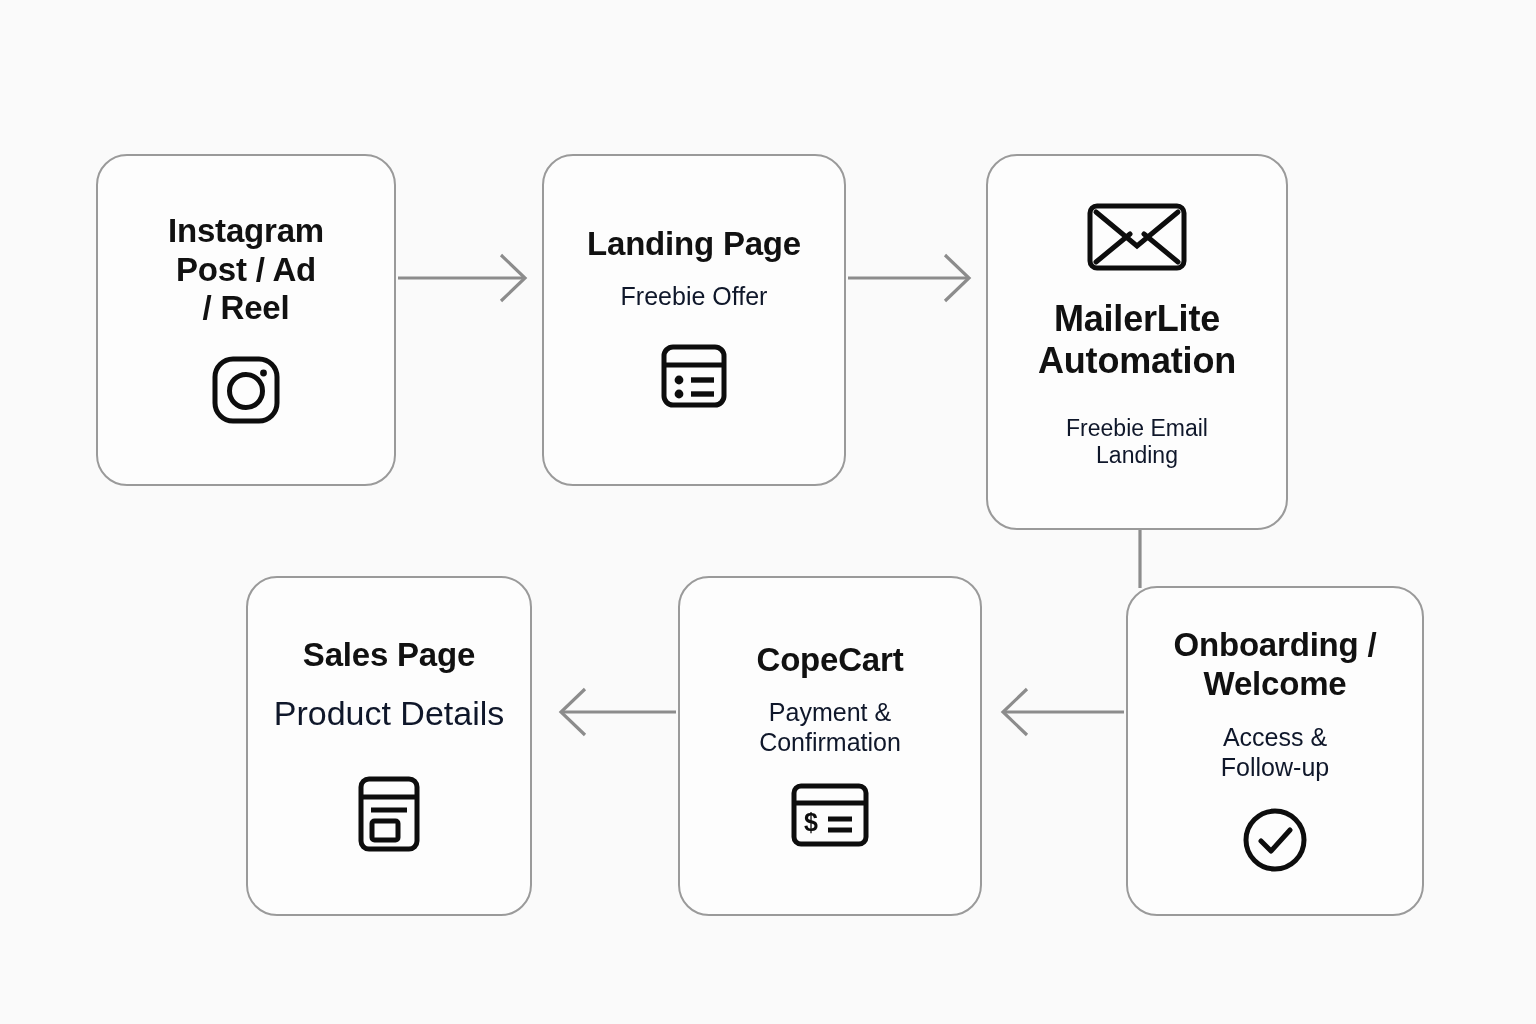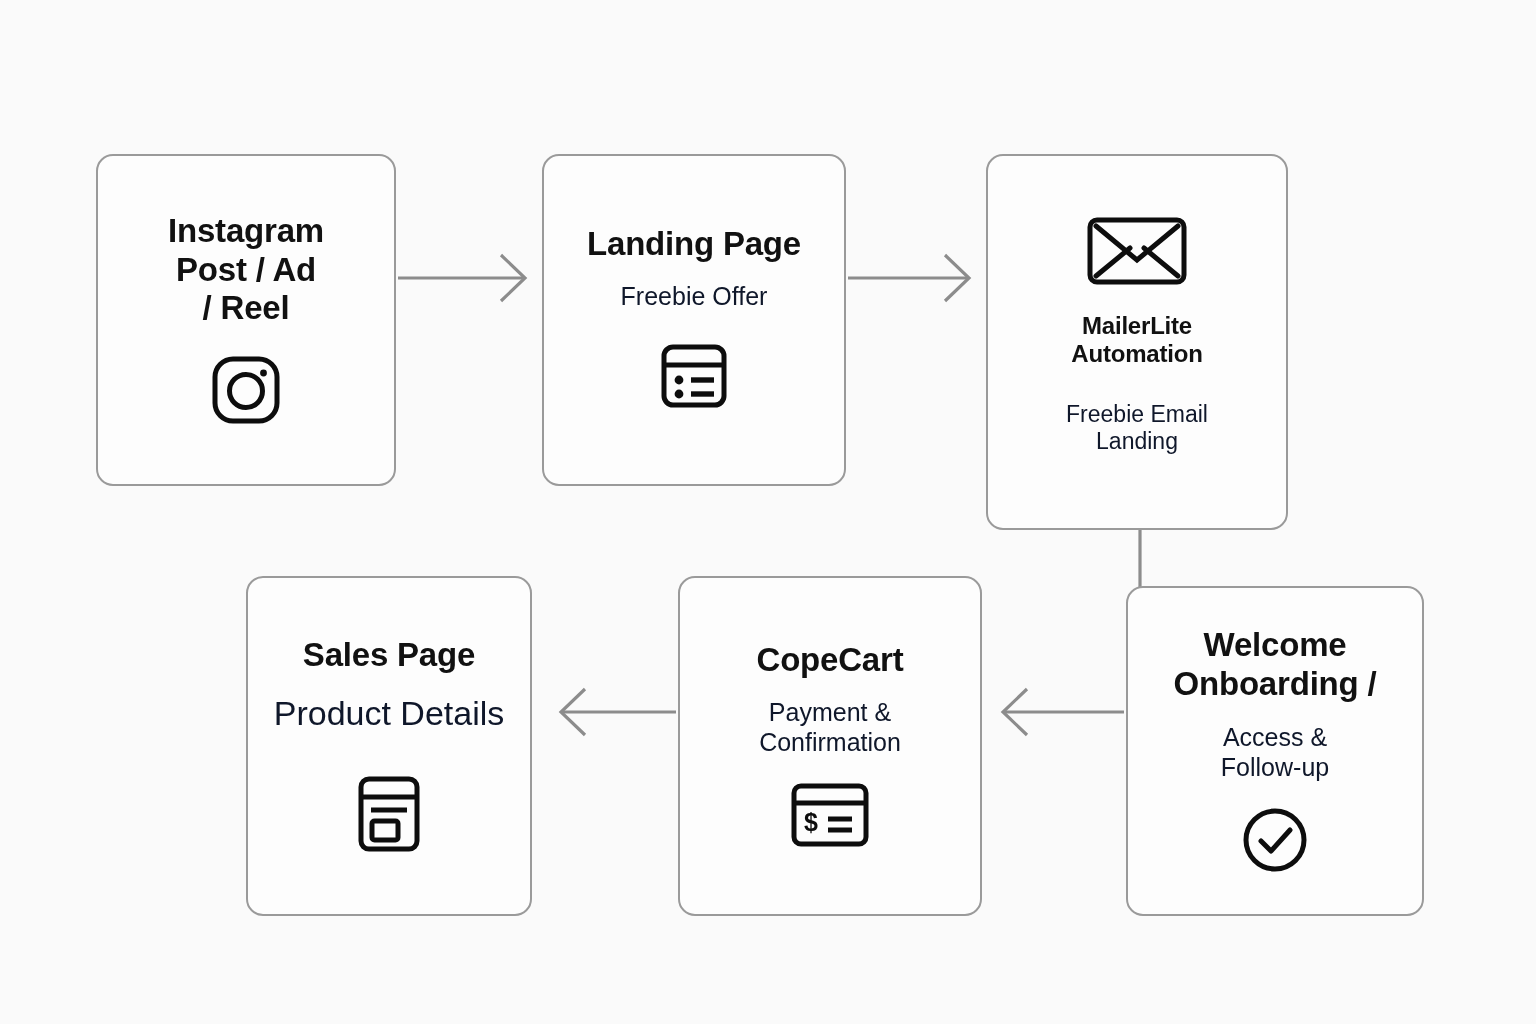--- a/index.html
+++ b/index.html
@@ -28,21 +28,21 @@
     width: 1536px;
     height: 1024px;
     pointer-events: none;
   }
   
   .node {
     position: absolute;
     box-sizing: border-box;
     background: #fdfdfd;
     border: 2.4px solid #9a9a9a;
-    border-radius: 17px;
+    border-radius: 31px;
     display: flex;
     flex-direction: column;
     align-items: center;
     justify-content: center;
     text-align: center;
     padding: 10px 12px;
   }
   .node-title {
     font-weight: bold;
     color: #111111;
@@ -64,21 +64,21 @@
   #node-landing    { left: 542px; top: 154px; width: 304px; height: 332px; text-align: center; }
   #node-mailerlite { left: 986px; top: 154px; width: 302px; height: 376px; }
   #node-onboarding { left: 1126px; top: 586px; width: 298px; height: 330px; }
   #node-copecart   { left: 678px;  top: 576px; width: 304px; height: 340px; }
   #node-salespage  { left: 246px;  top: 576px; width: 286px; height: 340px; }
 
   #node-instagram .node-title  { font-size: 33px; margin: 0 0 24px 0; }
   #node-landing .node-title    { font-size: 33px; margin: 0 0 18px 0; }
   #node-landing .node-sub      { font-size: 25px; margin: 0 0 26px 0; }
   #node-mailerlite .node-icon  { margin: 0 0 22px 0; }
-  #node-mailerlite .node-title { font-size: 24px; margin: 0 0 16px 0; }
+  #node-mailerlite .node-title { font-size: 36px; margin: 0 0 16px 0; }
   #node-mailerlite .node-sub   { font-size: 23px; margin: 16px; }
   #node-onboarding .node-title { font-size: 33px; margin: 0 0 18px 0; }
   #node-onboarding .node-sub   { font-size: 25px; margin: 0 0 22px 0; }
   #node-copecart .node-title   { font-size: 33px; margin: 0 0 18px 0; }
   #node-copecart .node-sub     { font-size: 25px; margin: 0 0 22px 0; }
   #node-salespage .node-title  { font-size: 33px; margin: 0 0 18px 0; }
   #node-salespage .node-sub    { font-size: 34px; margin: 0 0 38px 0; }
 </style>
 </head>
 <body>
@@ -162,22 +162,22 @@
       <div>Automation</div>
     </div>
     <div class="node-sub">
       <div>Freebie Email</div>
       <div>Landing</div>
     </div>
   </div>
 
   <div class="node" id="node-onboarding">
     <div class="node-title">
+      <div>Onboarding /</div>
       <div>Welcome</div>
-      <div>Onboarding /</div>
     </div>
     <div class="node-sub">
       <div>Access &amp;</div>
       <div>Follow-up</div>
     </div>
     <span class="node-icon">
       <svg width="72" height="72" viewBox="0 0 72 72" fill="none">
         <circle cx="36" cy="36" r="29" stroke="#0d0d0d" stroke-width="5" fill="none"></circle>
         <polyline points="22,37 32,47 51,26" stroke="#0d0d0d" stroke-width="5" fill="none" stroke-linecap="round" stroke-linejoin="round"></polyline>
       </svg>

